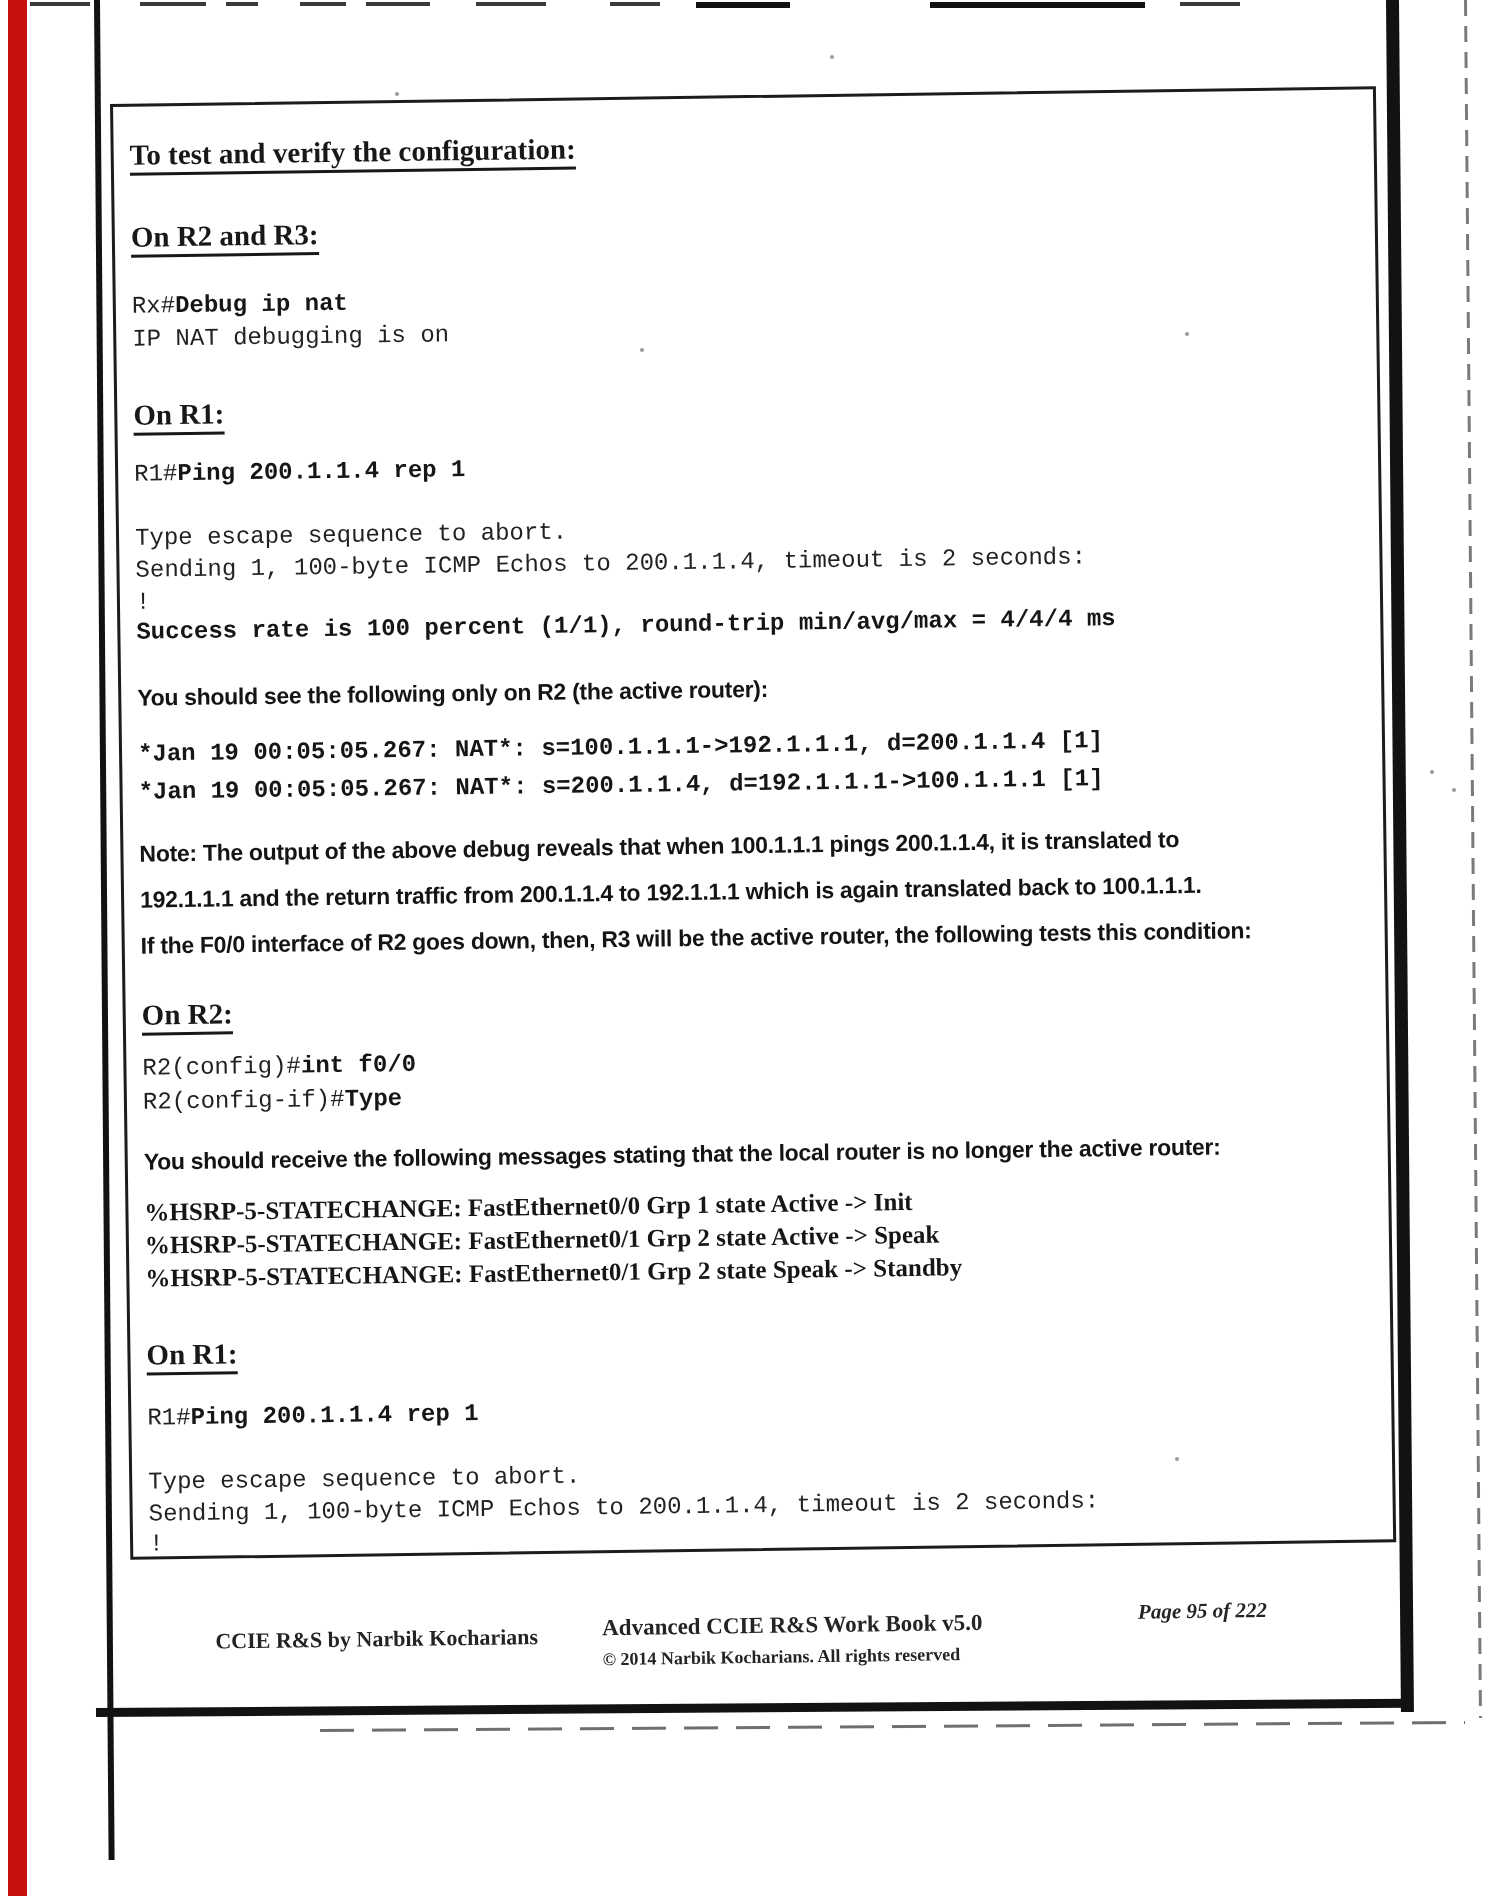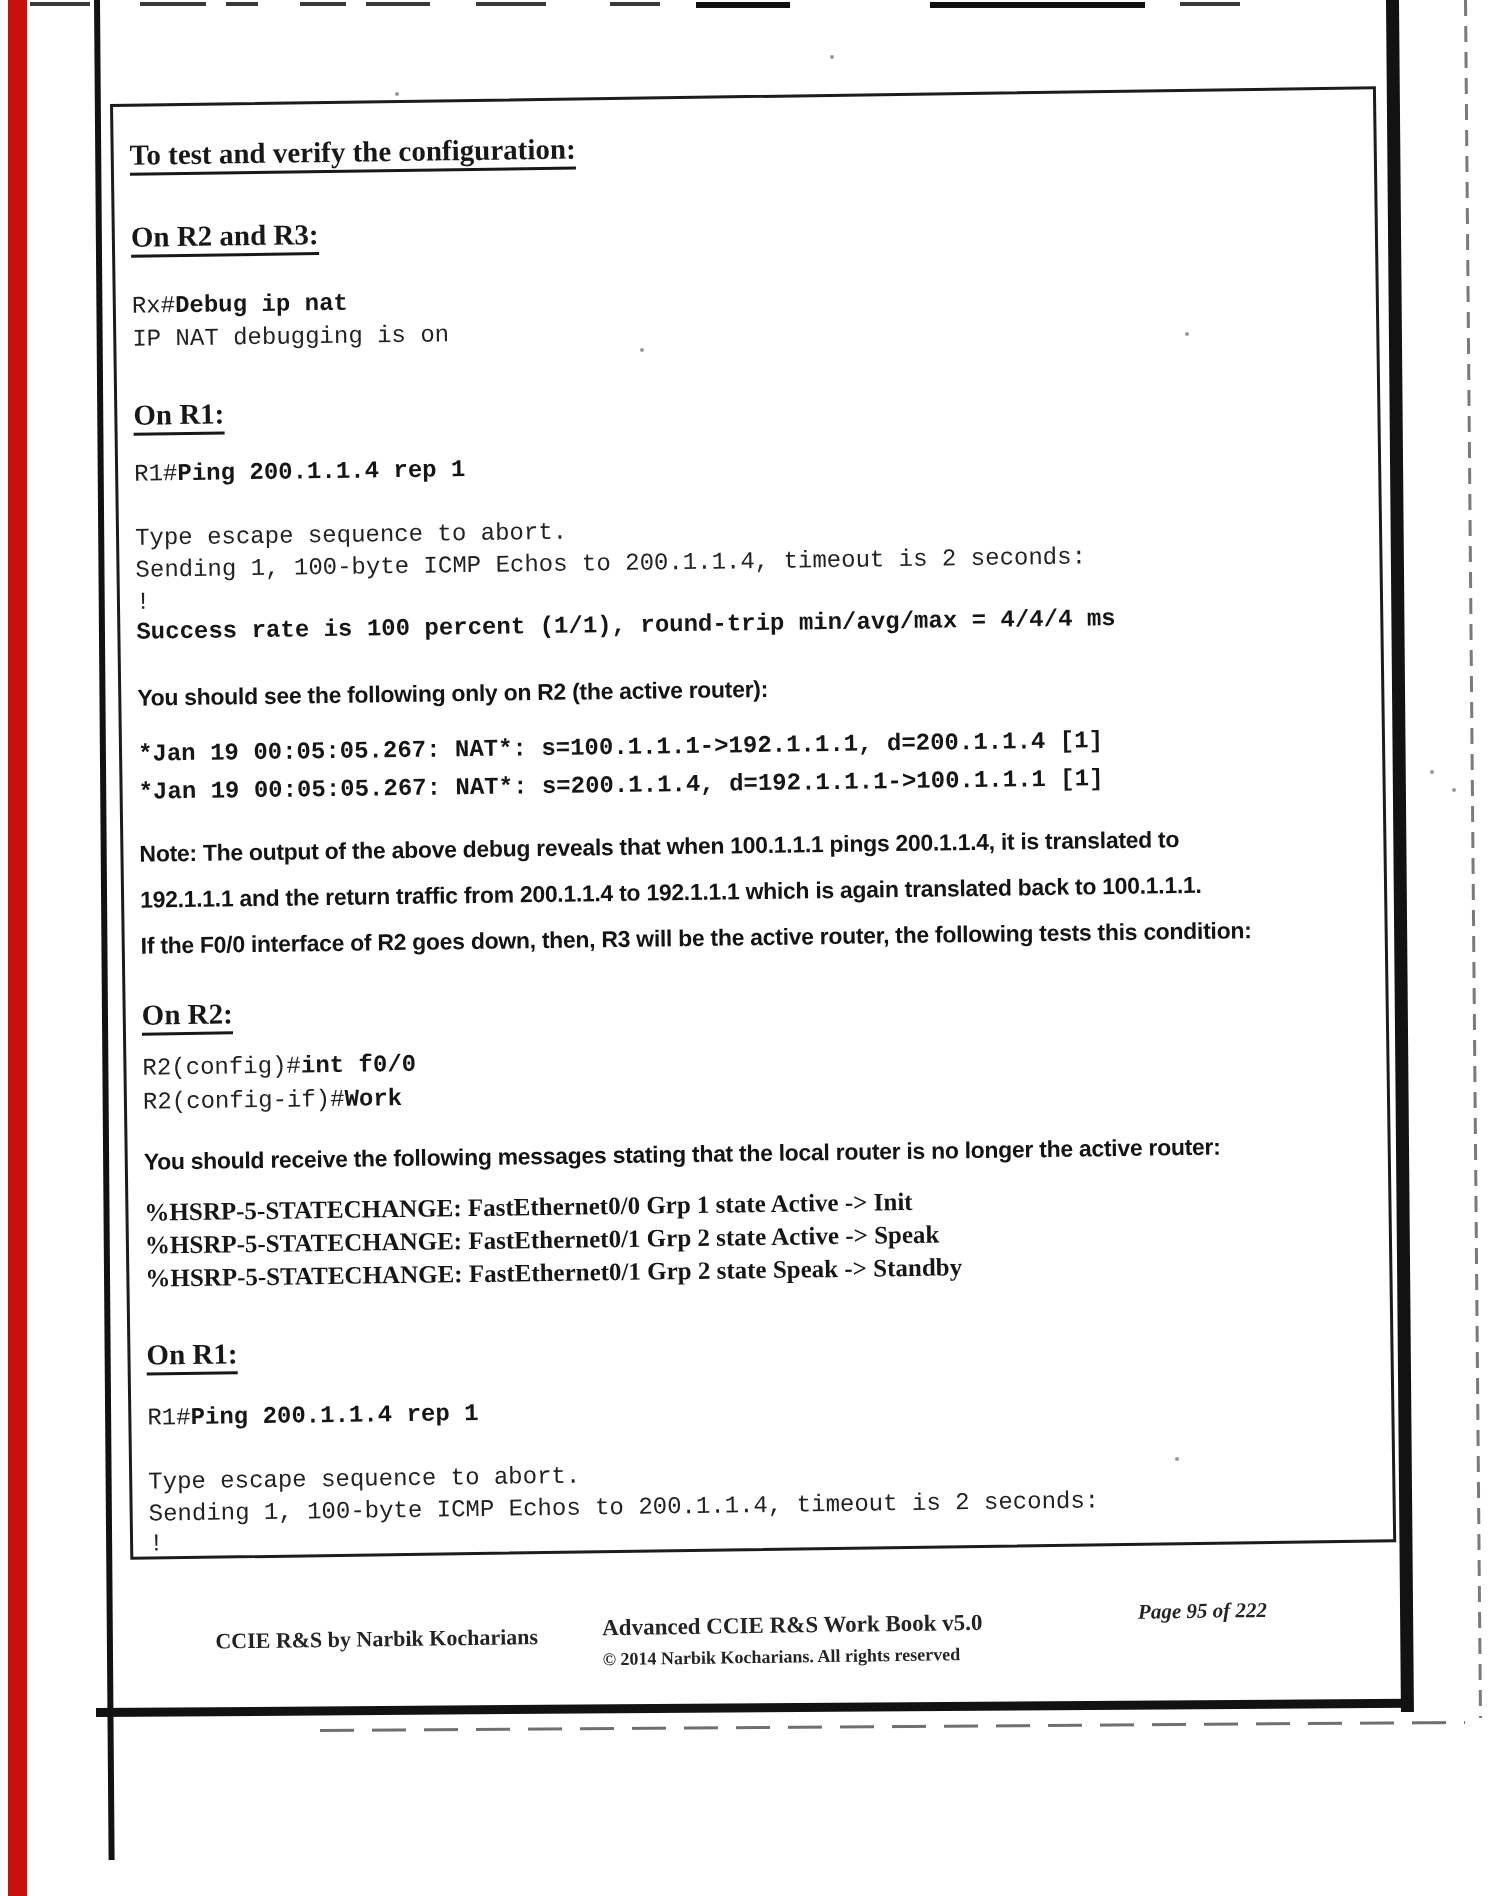--- a/index.html
+++ b/index.html
@@ -104,21 +104,21 @@
 
     <div class="line sansb" style="top:734px">Note: The output of the above debug reveals that when 100.1.1.1 pings 200.1.1.4, it is translated to</div>
     <div class="line sansb" style="top:780px">192.1.1.1 and the return traffic from 200.1.1.4 to 192.1.1.1 which is again translated back to 100.1.1.1.</div>
     <div class="line sansb" style="top:826px">If the F0/0 interface of R2 goes down, then, R3 will be the active router, the following tests this condition:</div>
 
     <div class="line hd" style="top:892px">
       <span>On R2:</span>
     </div>
 
     <div class="line mono" style="top:948px"><span>R2(config)#</span><span class="b">int f0/0</span></div>
-    <div class="line mono" style="top:982px"><span>R2(config-if)#</span><span class="b">Work</span></div>
+    <div class="line mono" style="top:982px"><span>R2(config-if)#</span><span class="b">Type</span></div>
 
     <div class="line sansb" style="top:1042px">You should receive the following messages stating that the local router is no longer the active router:</div>
 
     <div class="line serifb" style="top:1092px">%HSRP-5-STATECHANGE: FastEthernet0/0 Grp 1 state Active -&gt; Init</div>
     <div class="line serifb" style="top:1125px">%HSRP-5-STATECHANGE: FastEthernet0/1 Grp 2 state Active -&gt; Speak</div>
     <div class="line serifb" style="top:1158px">%HSRP-5-STATECHANGE: FastEthernet0/1 Grp 2 state Speak -&gt; Standby</div>
 
     <div class="line hd" style="top:1232px">
       <span>On R1:</span>
     </div>

